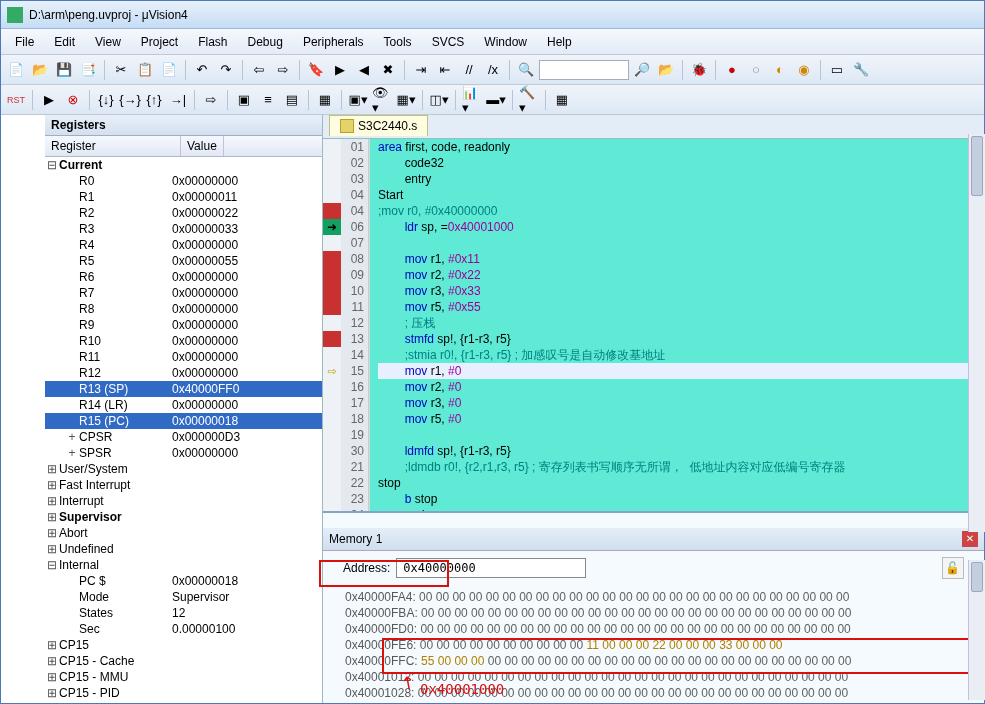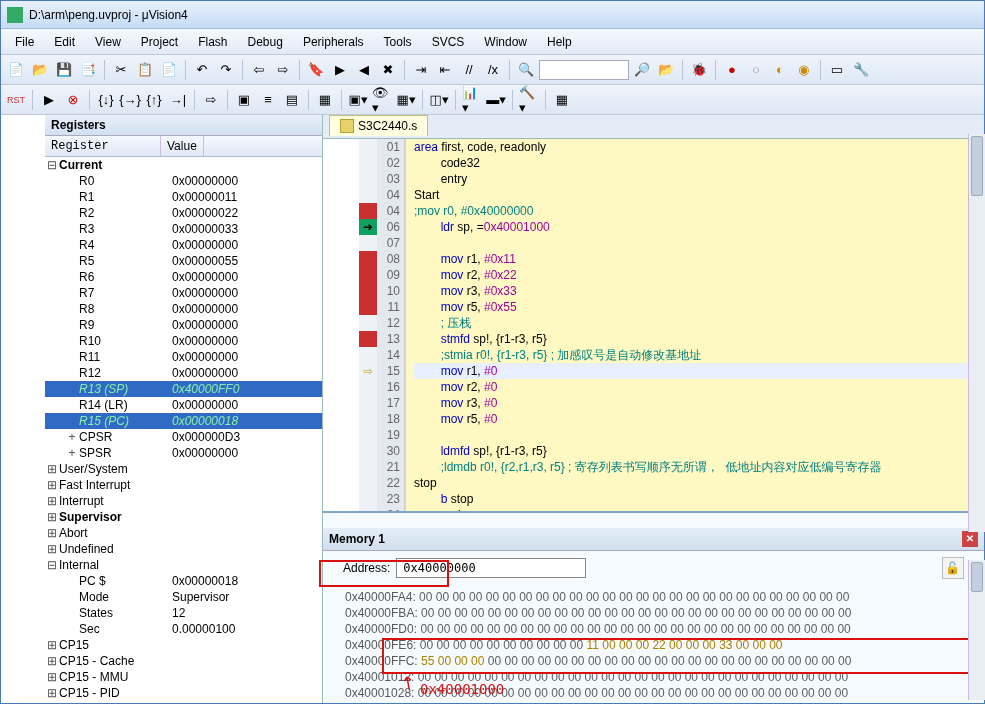--- a/index.html
+++ b/index.html
@@ -11,50 +11,50 @@
 .menubar span { padding:2px 10px; cursor:default; }
 .toolbar { height:30px; background:linear-gradient(#f0f4fb,#dde8f5); display:flex; align-items:center; padding:0 4px; gap:2px; border-bottom:1px solid #c0c8d8; }
 .toolbar .tb { width:22px; height:22px; display:flex; align-items:center; justify-content:center; border:1px solid transparent; font-size:13px; }
 .toolbar .sep { width:1px; height:20px; background:#b6c4d8; margin:0 3px; }
 .toolbar .combo { width:90px; height:20px; border:1px solid #aab; background:#fff; }
 .main { display:flex; height:calc(100% - 110px);padding-left:44px; }
 .left { width:278px; border-right:1px solid #9bb; display:flex; flex-direction:column; }
 .panel-hdr { background:linear-gradient(#e8eff9,#d3e0f0); padding:3px 6px; font-weight:bold; border-bottom:1px solid #aab; }
 .reg-head { display:flex; background:linear-gradient(#f5f8ff,#e1e8f5); border-bottom:1px solid #abc; }
 .reg-head div { padding:3px 6px; border-right:1px solid #cbd; }
-.reg-head .c1 { width:116px;font-family:Liberation Mono, monospace; }
+.reg-head .c1 { width:136px; }
 .reg-body { flex:1; overflow:auto; font-family:Consolas,monospace; font-size:12px; background:#fff; }
 .tree-row { display:flex; align-items:center; height:16px; line-height:16px; }
 .tree-row .exp { width:14px; text-align:center; color:#555; cursor:pointer; }
 .tree-row .lbl { flex:0 0 auto; }
 .tree-row .val { margin-left:auto; width:150px; }
-.tree-row.sel { background:#316ac5; color:#86efac;font-style:italic; }
+.tree-row.sel { background:#316ac5; color:#ffffff; }
 .tree-row.bold .lbl { font-weight:bold; }
 .ind2 { padding-left:34px; }
 .right { flex:1; display:flex; flex-direction:column; overflow:hidden; }
 .tabbar { height:24px; background:#e4edf7; display:flex; align-items:flex-start; padding-left:6px; border-bottom:1px solid #9bb; }
 .tab { background:#fffde0; border:1px solid #c0c080; border-bottom:none; padding:3px 10px; display:flex; align-items:center; gap:4px; font-size:12px; }
 .tab .fi { width:14px; height:14px; background:#e5d36a; border:1px solid #b8a030; }
-.editor { flex:1; display:flex; overflow:hidden; font-family:Consolas,monospace; font-size:13px; line-height:16px; background:#fef9c3;margin-left:36px; }
+.editor { flex:1; display:flex; overflow:hidden; font-family:Consolas,monospace; font-size:13px; line-height:16px; background:#5eead4; }
 .gutter { background:#eef2f7; border-right:1px solid #cdd; }
 .gutter .gl { display:flex; height:16px; align-items:center; }
 .gutter .mk { width:18px; height:16px; display:flex; align-items:center; justify-content:center; }
 .gutter .ln { width:28px; text-align:right; padding-right:4px; color:#666; background:#e4e9f0; border-right:1px solid #ccc; }
 .mk.bp { background:#c93030; }
 .mk.cur { background:#12a060; }
 .mk.arr { color:#c9a000; font-size:11px; }
 .code { flex:1; padding-left:8px; overflow:hidden; }
 .code .cl { height:16px; white-space:pre; }
 .code .cl.hl { background:#e8efff; }
 .kw { color:#0000c0; }
 .num { color:#9c009c; }
 .cm { color:#008080; }
 .fn { color:#000; }
 .memory { border-top:2px solid #7fa5c7; background:#f5faff; display:flex; flex-direction:column; }
-.mem-hdr { background:linear-gradient(#e4eef9,#d0deee); padding:3px 6px; font-weight:bold; display:flex; align-items:center; border-bottom:1px solid #aab;margin-top:15px; }
+.mem-hdr { background:linear-gradient(#e4eef9,#d0deee); padding:3px 6px; font-weight:normal; display:flex; align-items:center; border-bottom:1px solid #aab;margin-top:15px; }
 .mem-hdr .close { margin-left:auto; width:16px; height:16px; background:#c44; color:#fff; text-align:center; line-height:16px; font-size:10px; }
 .mem-addr { display:flex; align-items:center; padding:6px 20px 10px 20px; gap:6px; }
 .mem-addr input { border:1px solid #888; padding:2px 6px; width:190px; font-family:Consolas,monospace; }
 .mem-addr .lock { margin-left:auto; width:22px; height:22px; border:1px solid #bbb; background:#f4f4f4; display:flex; align-items:center; justify-content:center; }
 .mem-body { font-family:Consolas,monospace; font-size:12px; padding:0 20px 6px 22px; line-height:16px; position:relative; }
 .mem-body .row { white-space:pre; }
 .mem-body .addr { color:#585858; }
 .mem-body .hex { color:#606060; }
 .mem-body .hi { color:#b08000; }
 .red-box1 { position:absolute; border:2px solid #d81010; left:319px; top:560px; width:130px; height:27px; pointer-events:none; }

